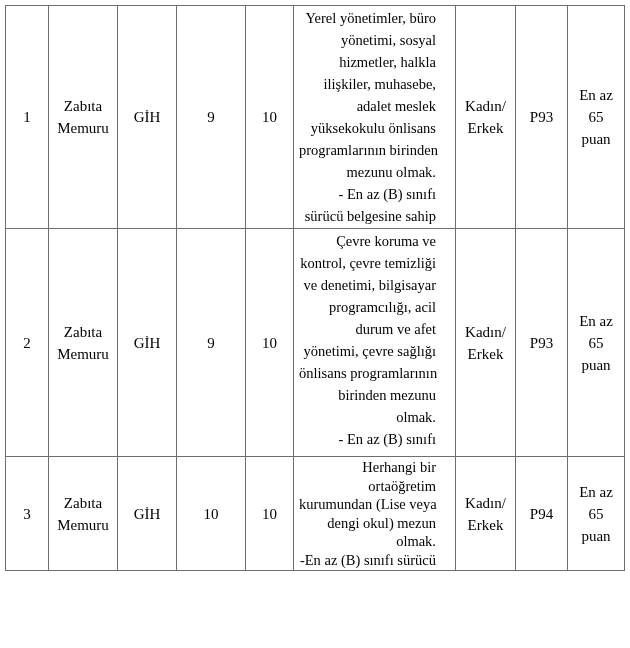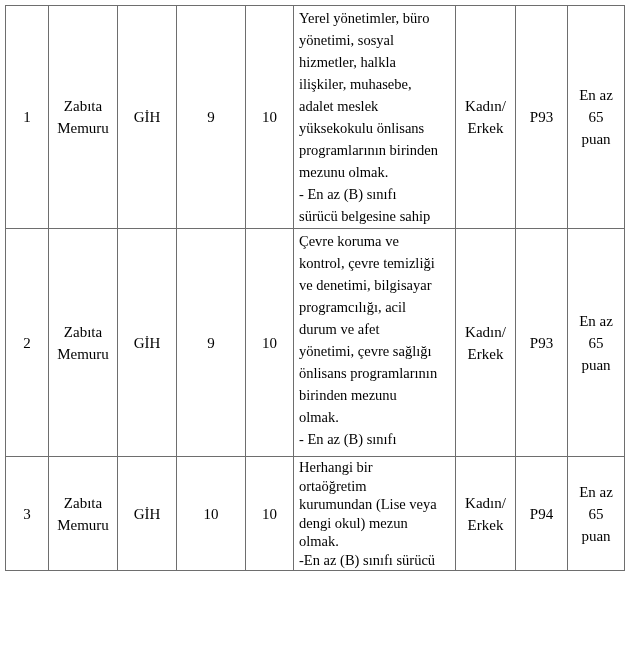--- a/index.html
+++ b/index.html
@@ -35,24 +35,24 @@
     font-size: 15px;
     line-height: 22px;
     white-space: pre-line;
     text-align: center;
     vertical-align: middle;
     padding: 0;
   }
   .kadro td.nitel {
     font-size: 14.5px;
     line-height: 22px;
-    text-align: left;
+    text-align: right;
     vertical-align: top;
     white-space: pre;
-    padding: 1px 3px 0 5px;
+    padding: 1px 19px 0 5px;
   }
   tr.r3 td.nitel { line-height: 18.5px; margin-top: 32px; }
   tr.h-header { height: 67px; }
   tr.h-r1 { height: 223px; }
   tr.h-r2 { height: 228px; }
   tr.h-r3 { height: 114px; }
 </style>
 </head>
 <body>
 

